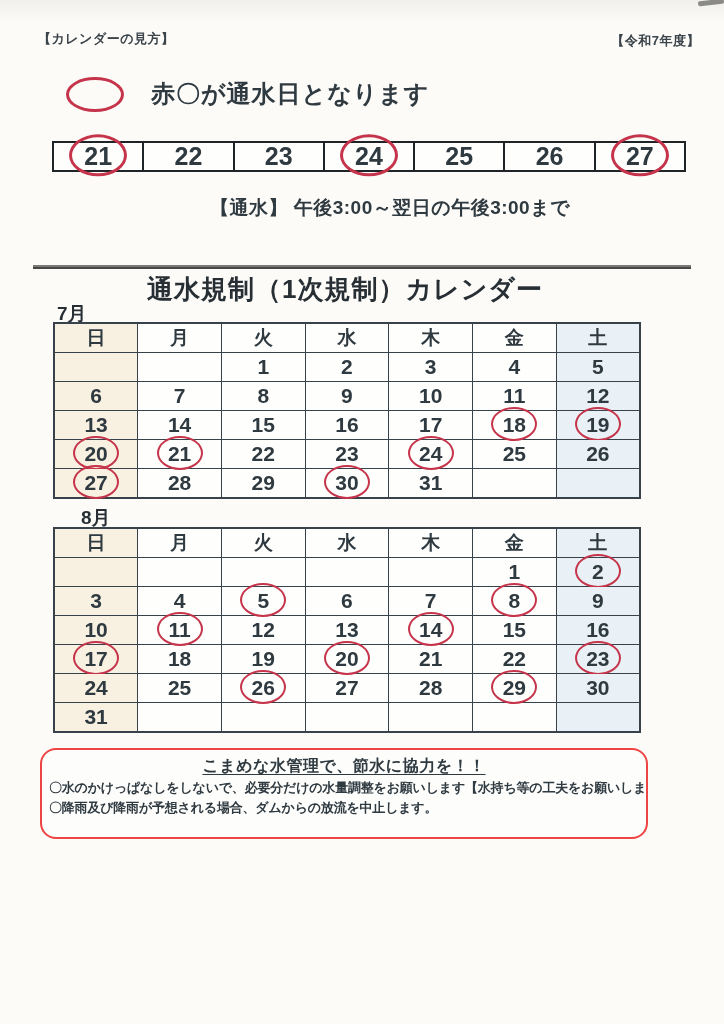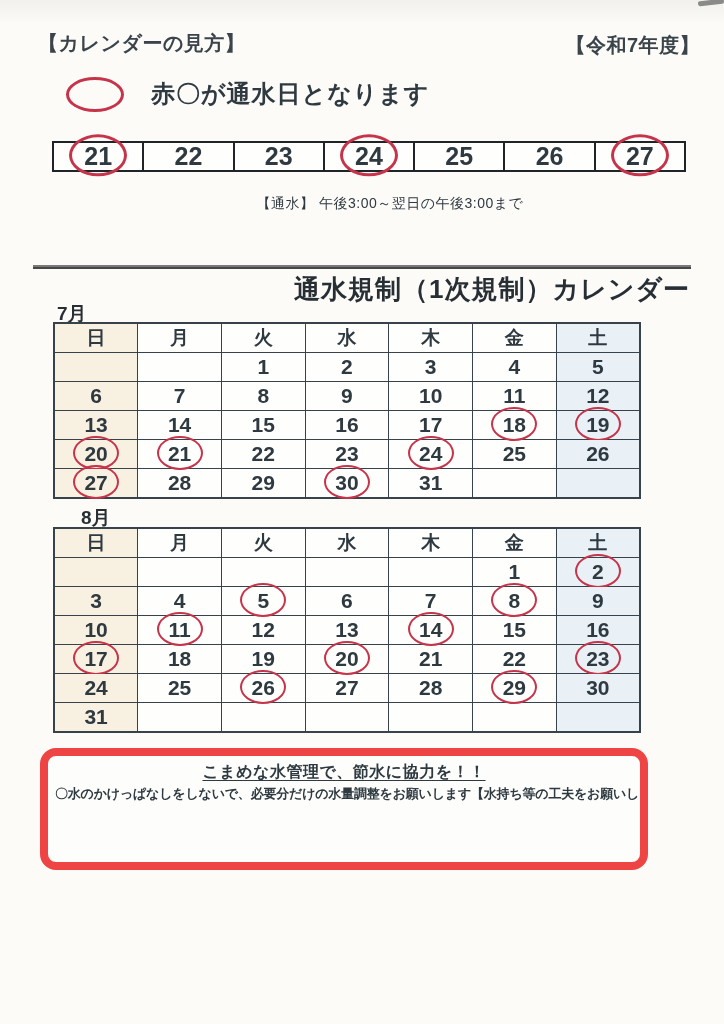--- a/index.html
+++ b/index.html
@@ -16,46 +16,46 @@
     background:#fcfbf8;
     position:relative;
     overflow:hidden;
     color:var(--ink);
   }
   .page{position:absolute;inset:0;}
   .scan-edge{position:absolute;left:0;top:0;width:724px;height:24px;
     background:linear-gradient(#f1f0ed, #fcfbf8);}
   .scan-artifact{position:absolute;right:0;top:0;width:26px;height:5px;
     background:#8a8a88;transform:rotate(-6deg);border-radius:2px;}
-  .hdr{position:absolute;font-size:20px;font-weight:bold;color:#3a444a;letter-spacing:.5px;}
+  .hdr{position:absolute;font-size:13px;font-weight:bold;color:#3a444a;letter-spacing:.5px;}
   .hdr-left{left:38px;top:30px;}
   .hdr-right{right:24px;top:32px;}
 
   
   .legend-oval{position:absolute;left:66px;top:77px;width:58px;height:35px;
     border:3px solid var(--red);border-radius:50%;}
   .legend-caption{position:absolute;left:151px;top:78px;font-size:24px;font-weight:bold;letter-spacing:1px;}
 
   .sample-row{position:absolute;left:52px;top:141px;width:634px;height:31px;
     display:flex;border:2px solid #1e2428;background:#fefefd;}
   .sample-cell{flex:1;position:relative;display:flex;align-items:center;justify-content:center;
     border-right:2px solid #1e2428;font-size:25px;font-weight:bold;color:var(--ink);}
   .sample-cell:last-child{border-right:none;}
 
   .ellipse{position:absolute;left:50%;top:50%;border-radius:50%;border:2.5px solid var(--red);pointer-events:none;}
   .sample-ellipse{width:58px;height:42px;transform:translate(-50%,-54%);border-width:3px;}
   .cal-ellipse{width:46px;height:34px;transform:translate(-50%,-53%);}
 
   .supply-note{position:absolute;left:113px;top:195px;width:554px;text-align:center;
-    font-size:14px;font-weight:normal;letter-spacing:.5px;}
+    font-size:19px;font-weight:bold;letter-spacing:.5px;}
 
   .double-rule{position:absolute;left:33px;top:265px;width:658px;height:4px;
     border-top:2px solid #7a7a78;border-bottom:2px solid #474747;}
 
-  .cal-title{position:absolute;left:0;top:272px;width:690px;text-align:right;
+  .cal-title{position:absolute;left:0;top:272px;width:690px;text-align:center;
     font-size:26px;font-weight:bold;color:#272f35;letter-spacing:1px;}
 
   .month-label{position:absolute;left:57px;font-size:19px;font-weight:bold;color:#272f35;}
   .month-label-0{top:301px;text-align:center;}
   .month-label-1{top:505px;margin-left:24px;}
 
   .cal-table{position:absolute;left:53px;width:588px;border-collapse:collapse;table-layout:fixed;
     background:#fefefd;border:2.5px solid var(--tbl-border);}
   .cal-table-0{top:322px;}
   .cal-table-1{top:527px;}
@@ -63,22 +63,22 @@
     border:1.5px solid var(--tbl-border);
     height:28px;line-height:28px;padding:0;
     text-align:center;vertical-align:middle;
     font-weight:bold;color:var(--ink);position:relative;}
   .cal-table th{font-size:19px;}
   .cal-table td{font-size:21px;}
   .cal-table .sun{background:var(--sun-bg);}
   .cal-table .sat{background:var(--sat-bg);}
   .daynum{position:relative;z-index:1;}
 
-  .note-box{position:absolute;left:40px;top:748px;width:608px;height:122px;
-    border:8px solid #ef4444;border-radius:16px;background:#fdfdfb;overflow:hidden;}
+  .note-box{position:absolute;left:40px;top:748px;width:608px;height:91px;
+    border:2px solid #ef4444;border-radius:16px;background:#fdfdfb;overflow:hidden;}
   .note-title{margin-top:6px;text-align:center;font-size:16px;font-weight:bold;
     text-decoration:underline;text-underline-offset:3px;letter-spacing:.5px;}
   .note-line{margin:2px 4px 0 7px;font-size:13px;font-weight:bold;white-space:nowrap;letter-spacing:-.2px;}
 </style>
 </head>
 <body>
 
 <div class="page">
   <div class="scan-edge"></div>
   <div class="scan-artifact"></div>
@@ -251,14 +251,15 @@
           <td class=""></td>
           <td class=""></td>
           <td class="sat"></td>
         </tr>
       </tbody>
     </table>
 
   <div class="note-box">
     <div class="note-title">こまめな水管理で、節水に協力を！！</div>
     <div class="note-line">〇水のかけっぱなしをしないで、必要分だけの水量調整をお願いします【水持ち等の工夫をお願いします】</div>
+    <div class="note-line">〇降雨及び降雨が予想される場合、ダムからの放流を中止します。</div>
   </div>
 </div>
 
 </body></html>

